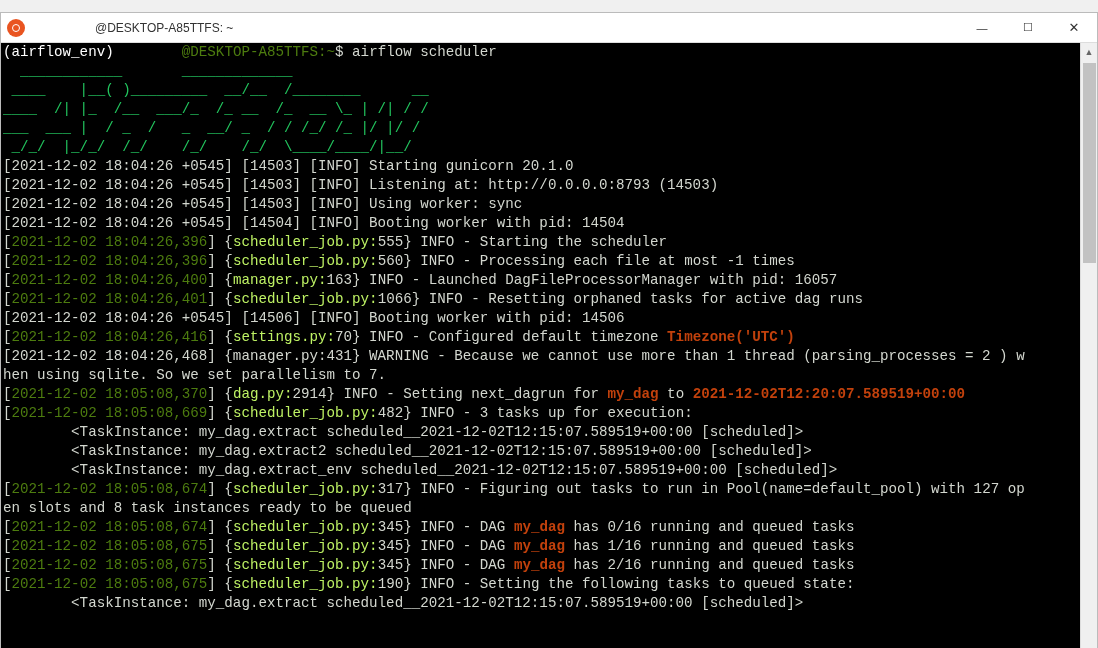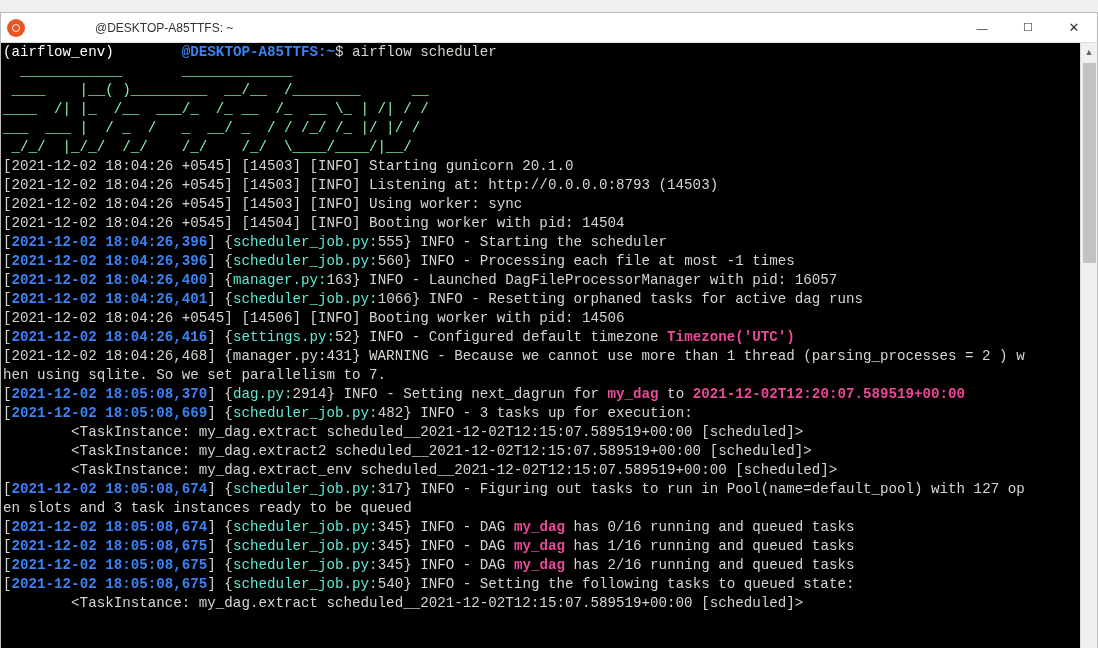--- a/index.html
+++ b/index.html
@@ -93,27 +93,27 @@
   .scroll-arrow.down { position: absolute; bottom: 0; }
   .scroll-thumb {
     position: absolute;
     top: 20px;
     left: 2px;
     width: 13px;
     height: 200px;
     background: #c2c2c2;
   }
   
-  .g { color: #3b82f6; font-weight: bold; } 
-  .b { color: #5eead4; } 
+  .g { color: #4d7c0f; font-weight: normal; } 
+  .b { color: #bef264; } 
   .w { color: #d3d7cf; } 
-  .bw { color: #ec4899; font-weight: bold; } 
+  .bw { color: #c2410c; font-weight: bold; } 
   .prompt-env { color: #ffffff; }
   .hidden-user { background: #000; color: #000; }
-  .ascii { color: #86efac; }
+  .ascii { color: #22c55e; }
 </style>
 </head>
 <body>
 
 <div class="window">
   <div class="titlebar">
     <div class="ticon"></div>
     <div class="title">@DESKTOP-A85TTFS: ~</div>
     <div class="spacer"></div>
     <div class="winbtn">—</div>
@@ -130,34 +130,34 @@
 <span class="ascii"> _/_/  |_/_/  /_/    /_/    /_/  \____/____/|__/</span>
 <span class="w">[2021-12-02 18:04:26 +0545] [14503] [INFO] Starting gunicorn 20.1.0</span>
 <span class="w">[2021-12-02 18:04:26 +0545] [14503] [INFO] Listening at: http://0.0.0.0:8793 (14503)</span>
 <span class="w">[2021-12-02 18:04:26 +0545] [14503] [INFO] Using worker: sync</span>
 <span class="w">[2021-12-02 18:04:26 +0545] [14504] [INFO] Booting worker with pid: 14504</span>
 <span class="w">[</span><span class="g">2021-12-02 18:04:26,396</span><span class="w">] {</span><span class="b">scheduler_job.py:</span><span class="w">555} INFO - Starting the scheduler</span>
 <span class="w">[</span><span class="g">2021-12-02 18:04:26,396</span><span class="w">] {</span><span class="b">scheduler_job.py:</span><span class="w">560} INFO - Processing each file at most -1 times</span>
 <span class="w">[</span><span class="g">2021-12-02 18:04:26,400</span><span class="w">] {</span><span class="b">manager.py:</span><span class="w">163} INFO - Launched DagFileProcessorManager with pid: 16057</span>
 <span class="w">[</span><span class="g">2021-12-02 18:04:26,401</span><span class="w">] {</span><span class="b">scheduler_job.py:</span><span class="w">1066} INFO - Resetting orphaned tasks for active dag runs</span>
 <span class="w">[2021-12-02 18:04:26 +0545] [14506] [INFO] Booting worker with pid: 14506</span>
-<span class="w">[</span><span class="g">2021-12-02 18:04:26,416</span><span class="w">] {</span><span class="b">settings.py:</span><span class="w">52} INFO - Configured default timezone </span><span class="bw">Timezone('UTC')</span>
+<span class="w">[</span><span class="g">2021-12-02 18:04:26,416</span><span class="w">] {</span><span class="b">settings.py:</span><span class="w">70} INFO - Configured default timezone </span><span class="bw">Timezone('UTC')</span>
 <span class="w">[2021-12-02 18:04:26,468] {manager.py:431} WARNING - Because we cannot use more than 1 thread (parsing_processes = 2 ) w</span>
 <span class="w">hen using sqlite. So we set parallelism to 7.</span>
 <span class="w">[</span><span class="g">2021-12-02 18:05:08,370</span><span class="w">] {</span><span class="b">dag.py:</span><span class="w">2914} INFO - Setting next_dagrun for </span><span class="bw">my_dag</span><span class="w"> to </span><span class="bw">2021-12-02T12:20:07.589519+00:00</span>
 <span class="w">[</span><span class="g">2021-12-02 18:05:08,669</span><span class="w">] {</span><span class="b">scheduler_job.py:</span><span class="w">482} INFO - 3 tasks up for execution:</span>
 <span class="w">        &lt;TaskInstance: my_dag.extract scheduled__2021-12-02T12:15:07.589519+00:00 [scheduled]&gt;</span>
 <span class="w">        &lt;TaskInstance: my_dag.extract2 scheduled__2021-12-02T12:15:07.589519+00:00 [scheduled]&gt;</span>
 <span class="w">        &lt;TaskInstance: my_dag.extract_env scheduled__2021-12-02T12:15:07.589519+00:00 [scheduled]&gt;</span>
 <span class="w">[</span><span class="g">2021-12-02 18:05:08,674</span><span class="w">] {</span><span class="b">scheduler_job.py:</span><span class="w">317} INFO - Figuring out tasks to run in Pool(name=default_pool) with 127 op</span>
-<span class="w">en slots and 3 task instances ready to be queued</span>
+<span class="w">en slots and 8 task instances ready to be queued</span>
 <span class="w">[</span><span class="g">2021-12-02 18:05:08,674</span><span class="w">] {</span><span class="b">scheduler_job.py:</span><span class="w">345} INFO - DAG </span><span class="bw">my_dag</span><span class="w"> has 0/16 running and queued tasks</span>
 <span class="w">[</span><span class="g">2021-12-02 18:05:08,675</span><span class="w">] {</span><span class="b">scheduler_job.py:</span><span class="w">345} INFO - DAG </span><span class="bw">my_dag</span><span class="w"> has 1/16 running and queued tasks</span>
 <span class="w">[</span><span class="g">2021-12-02 18:05:08,675</span><span class="w">] {</span><span class="b">scheduler_job.py:</span><span class="w">345} INFO - DAG </span><span class="bw">my_dag</span><span class="w"> has 2/16 running and queued tasks</span>
-<span class="w">[</span><span class="g">2021-12-02 18:05:08,675</span><span class="w">] {</span><span class="b">scheduler_job.py:</span><span class="w">540} INFO - Setting the following tasks to queued state:</span>
+<span class="w">[</span><span class="g">2021-12-02 18:05:08,675</span><span class="w">] {</span><span class="b">scheduler_job.py:</span><span class="w">190} INFO - Setting the following tasks to queued state:</span>
 <span class="w">        &lt;TaskInstance: my_dag.extract scheduled__2021-12-02T12:15:07.589519+00:00 [scheduled]&gt;</span>
 </div>
     <div class="scrollbar">
       <div class="scroll-arrow up">▲</div>
       <div class="scroll-thumb"></div>
       <div class="scroll-arrow down">▼</div>
     </div>
   </div>
 </div>
 

